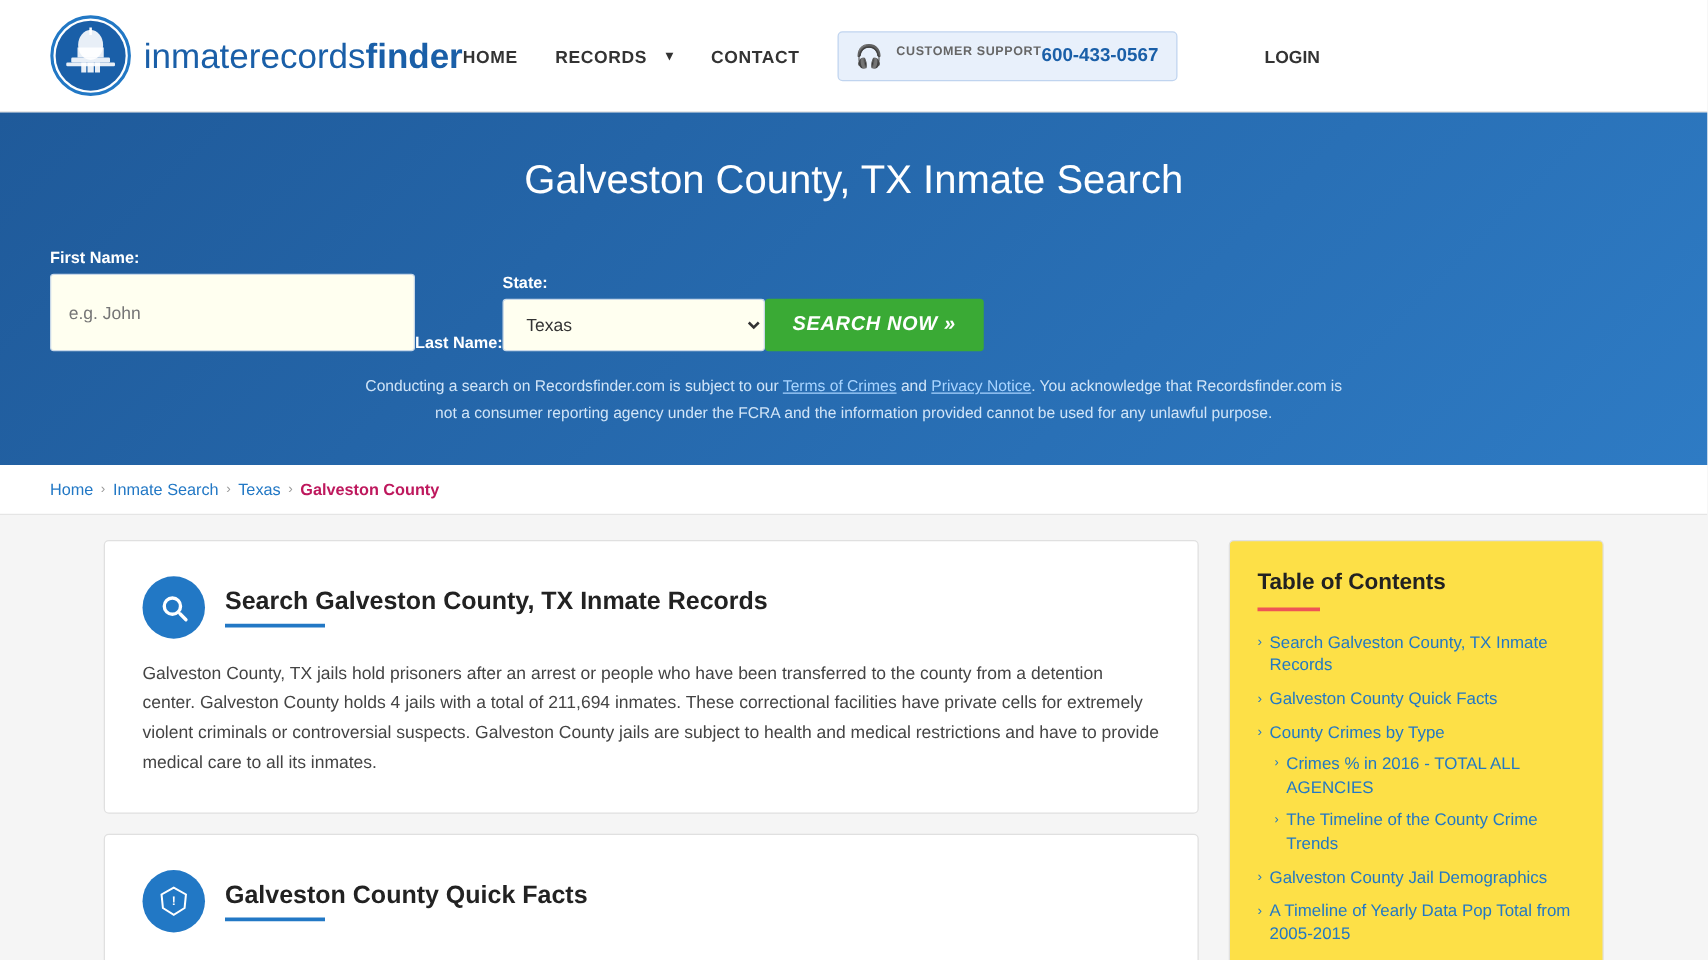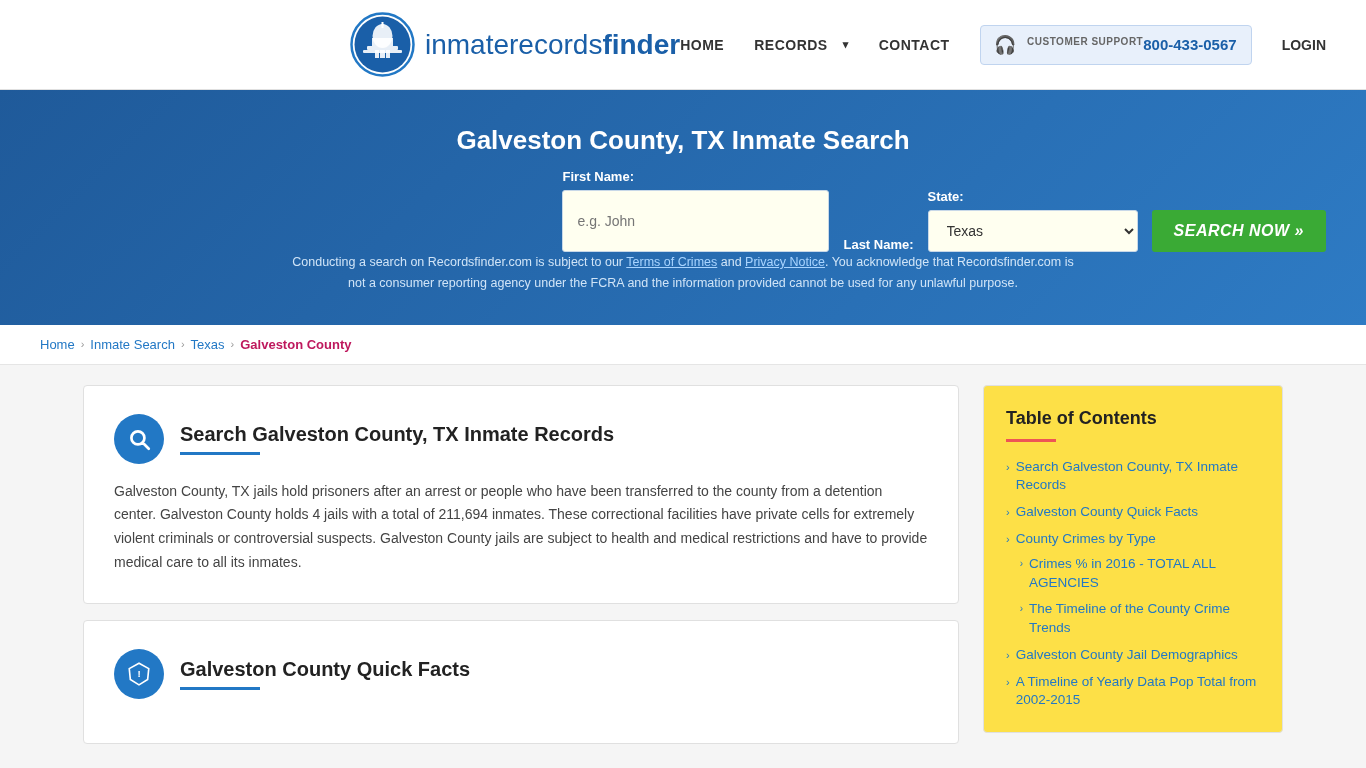--- a/index.html
+++ b/index.html
@@ -5,21 +5,21 @@
     * { box-sizing: border-box; margin: 0; padding: 0; }
     body { font-family: Arial, Helvetica, sans-serif; font-size: 14px; color: #333; background: #f5f5f5; }
 
     
     .header {
       background: #fff;
       border-bottom: 1px solid #e0e0e0;
       padding: 0 40px;
       display: flex;
       align-items: center;
-      justify-content: flex-end;
+      justify-content: flex-start;
       height: 90px;
     }
     .logo-area {
       display: flex;
       align-items: center;
       gap: 10px;
     }
     .logo-icon {
       width: 65px;
       height: 65px;
@@ -68,55 +68,56 @@
     .support-number {
       font-size: 15px;
       font-weight: 700;
       color: #1a5fa8;
     }
     .login-link {
       font-size: 14px;
       font-weight: 700;
       color: #333;
       cursor: pointer;
+      margin-left: 40px;
     }
 
     
     .hero {
       background: #2c6db0;
       background: linear-gradient(135deg, #1f5a9a 0%, #2e7bc4 100%);
       padding: 35px 40px 30px;
       text-align: center;
     }
     .hero-title {
-      font-size: 26px;
-      font-weight: 700;
+      font-size: 32px;
+      font-weight: 400;
       color: #fff;
-      margin-bottom: 13px;
+      margin-bottom: 36px;
     }
     .search-form {
       display: flex;
       align-items: flex-end;
-      justify-content: flex-end;
-      gap: 14px;
+      justify-content: flex-start;
       flex-wrap: wrap;
+      margin-bottom: 18px;
     }
     .form-group {
       display: flex;
       flex-direction: column;
       gap: 6px;
       text-align: left;
     }
     .form-label {
       font-size: 13px;
       font-weight: 600;
       color: #fff;
     }
     .form-input {
-      width: 267px;
+      width: 292px;
       padding: 22px 14px;
       border: 1px solid #c8d8e8;
       border-radius: 3px;
       font-size: 14px;
       color: #be185d;
       background: #fffff0;
       outline: none;
     }
     .form-select {
       width: 210px;
@@ -337,21 +338,21 @@
     <a class="nav-link">HOME</a>
     <a class="nav-link records-link">
       <span>RECORDS</span>
       <span style="font-size:11px;">▾</span>
     </a>
     <a class="nav-link">CONTACT</a>
     <div class="support-box">
       <span class="support-icon">🎧</span>
       <div class="support-text">
         <span class="support-label">CUSTOMER SUPPORT</span>
-        <span class="support-number">800-433-0567</span>
+        <span class="support-number">600-433-0567</span>
       </div>
     </div>
     <a class="login-link">LOGIN</a>
   </nav>
 </header>
 
 <section class="hero">
   <h1 class="hero-title">Galveston County, TX Inmate Search</h1>
   <div class="search-form">
     <div class="form-group">
@@ -443,19 +444,19 @@
                   <a class="toc-link">The Timeline of the County Crime Trends</a>
                 </li>
               </ul></div>
           </li>
           <li class="toc-item">
             <span class="toc-chevron">›</span>
             <div><a class="toc-link">Galveston County Jail Demographics</a></div>
           </li>
           <li class="toc-item">
             <span class="toc-chevron">›</span>
-            <div><a class="toc-link">A Timeline of Yearly Data Pop Total from 2002-2015</a></div>
+            <div><a class="toc-link">A Timeline of Yearly Data Pop Total from 2005-2015</a></div>
           </li>
         </ul>
     </div>
   </div>
 
 </div>
 
 </body></html>

